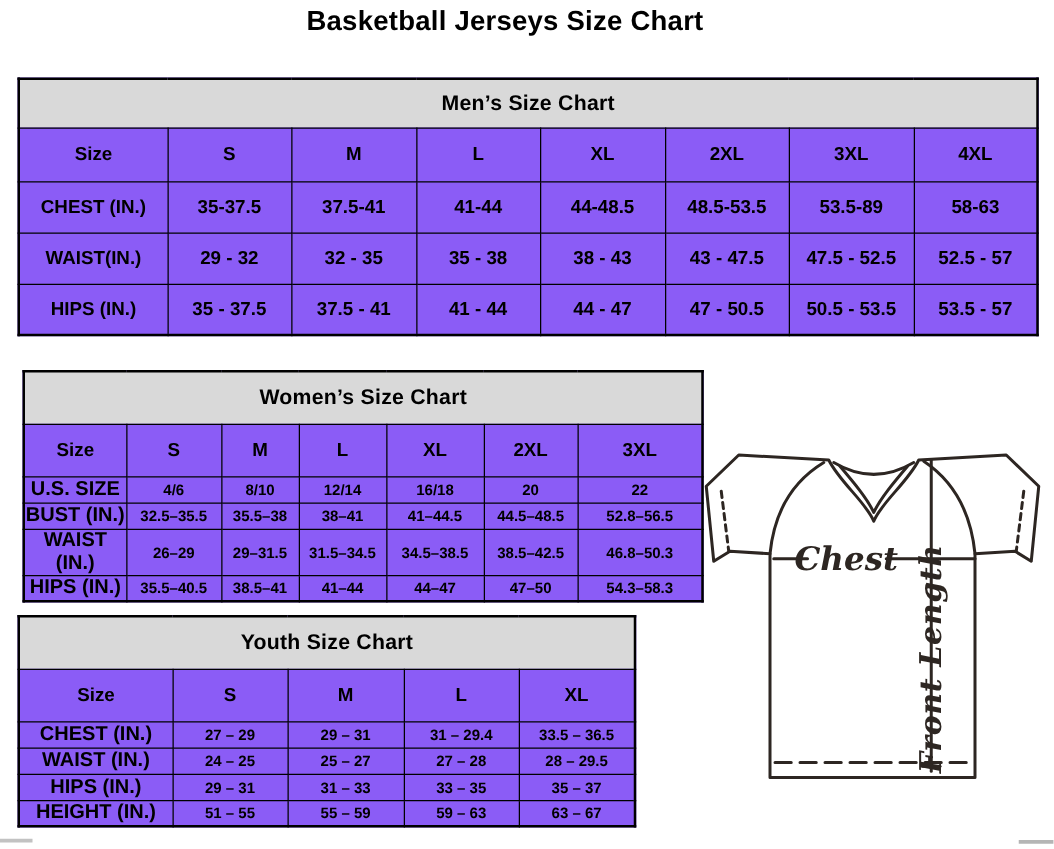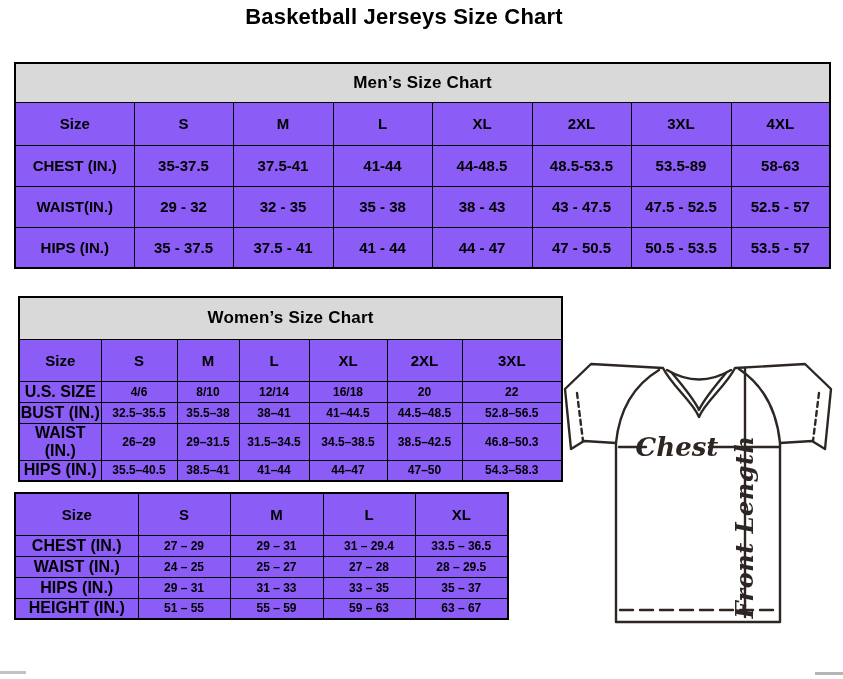--- a/index.html
+++ b/index.html
@@ -176,20 +176,23 @@
     </table>
   <table class="size-table youth">
       <colgroup>
         <col style="width: 123px;">
         <col style="width: 92px;">
         <col style="width: 93px;">
         <col style="width: 92px;">
         <col style="width: 93px;">
       </colgroup>
       <thead>
+        <tr class="title-row">
+          <th colspan="5">Youth Size Chart</th>
+        </tr>
         <tr class="header-row">
           <th>Size</th>
           <th>S</th>
           <th>M</th>
           <th>L</th>
           <th>XL</th>
         </tr>
       </thead>
       <tbody>
         <tr>

